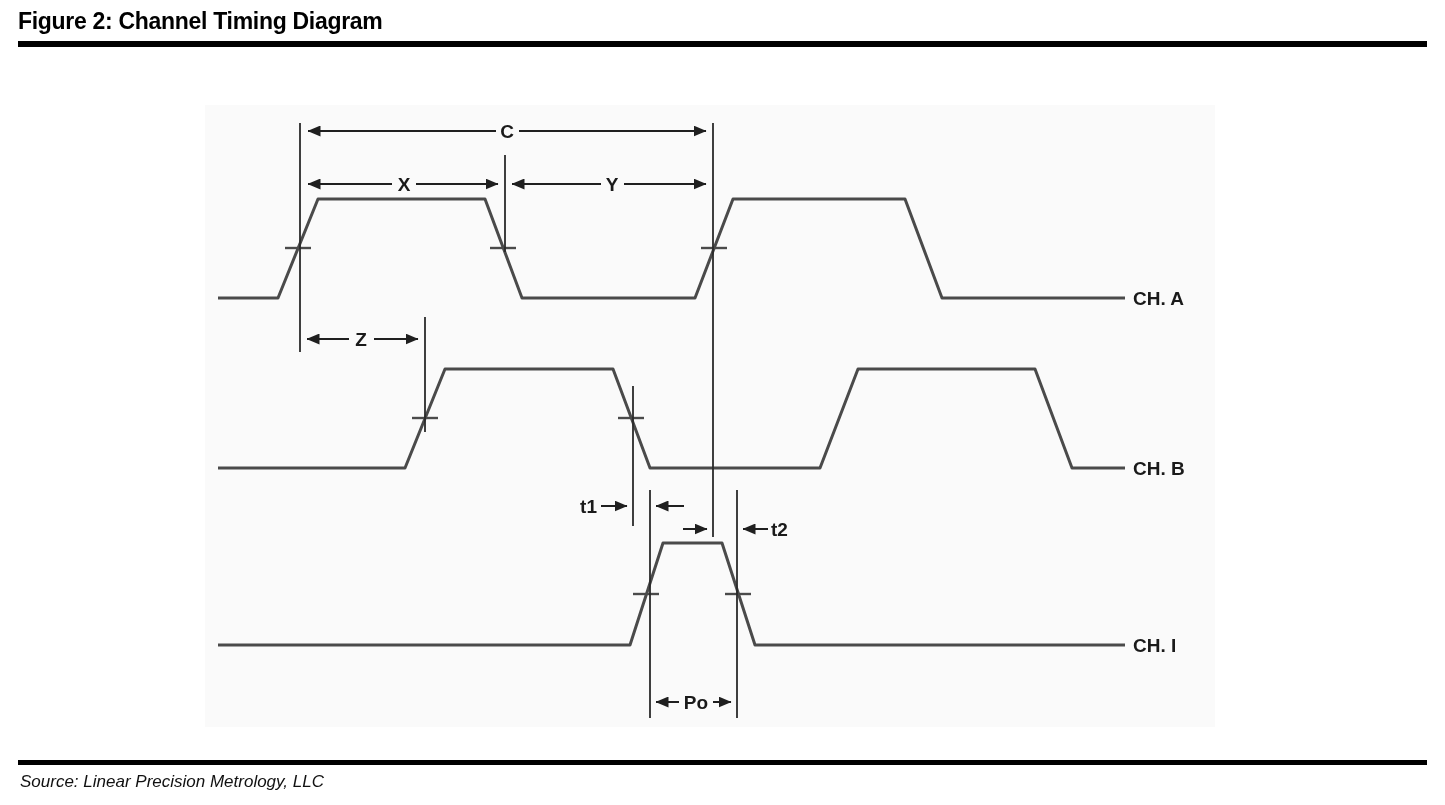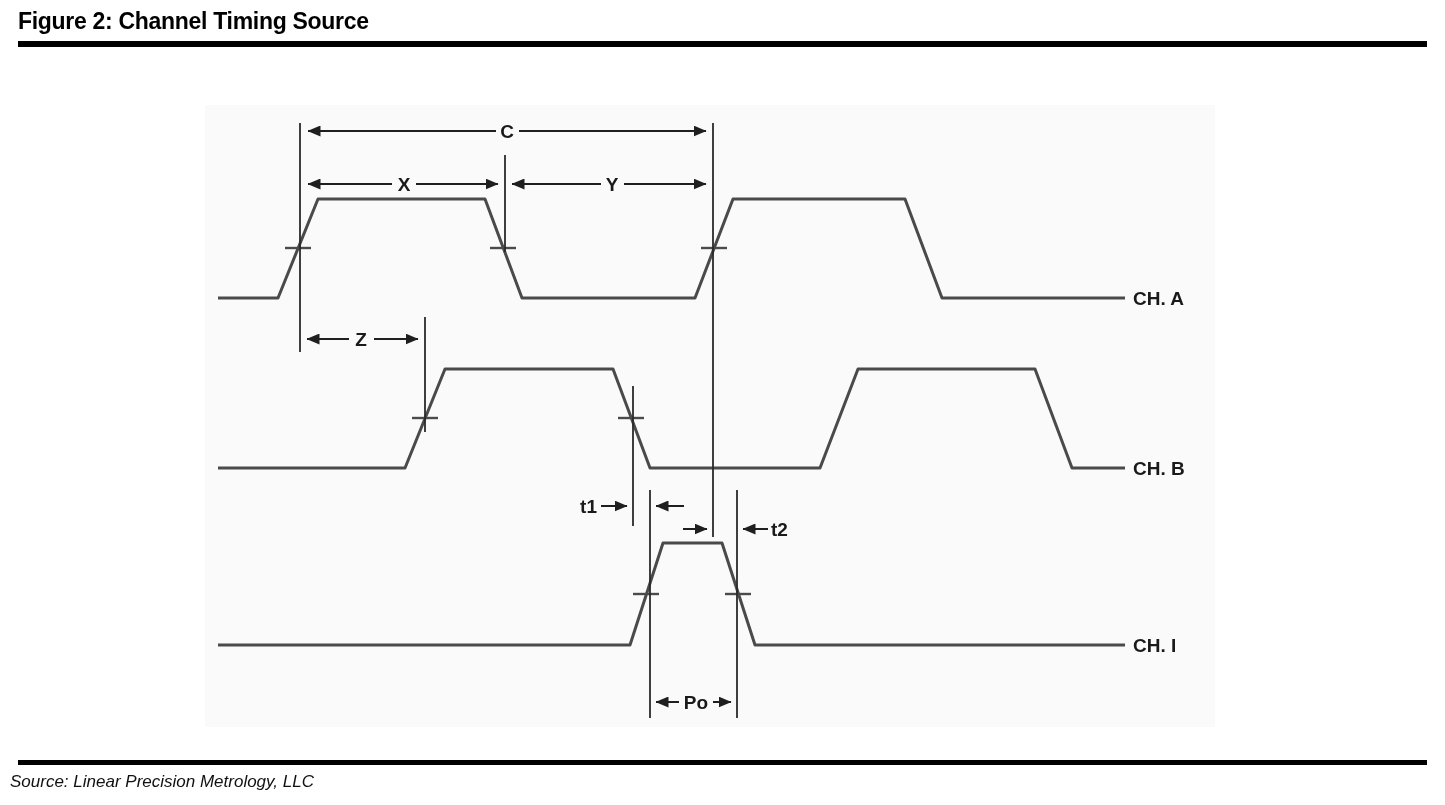--- a/index.html
+++ b/index.html
@@ -28,21 +28,21 @@
   .rule {
     position: absolute;
     left: 18px;
     width: 1409px;
     background: #000000;
   }
   .rule-top { top: 41px; height: 6px; }
   .rule-bottom { top: 760px; height: 5px; }
   .figure-source {
     position: absolute;
-    left: 10px;
+    left: 20px;
     top: 772px;
     font-size: 17px;
     font-style: italic;
     color: #111111;
     white-space: nowrap;
   }
   svg { position: absolute; left: 0; top: 0; }
   .wave {
     fill: none;
     stroke: #4a4a4a;
@@ -73,21 +73,21 @@
     font-size: 19px;
     font-weight: bold;
     fill: #1a1a1a;
   }
 </style>
 </head>
 <body>
 
 <div id="page">
 
-  <div class="figure-title">Figure 2: Channel Timing Source</div>
+  <div class="figure-title">Figure 2: Channel Timing Diagram</div>
   <div class="rule rule-top"></div>
 
   <svg width="1445" height="805" viewBox="0 0 1445 805">
     <defs>
       <marker id="arr" viewBox="0 0 13 11" refX="12.5" refY="5.5" markerUnits="userSpaceOnUse" markerWidth="13" markerHeight="11" orient="auto">
         <path d="M0,0 L13,5.5 L0,11 Z" fill="#1f1f1f"></path>
       </marker>
     </defs>
 
     <rect x="205" y="105" width="1010" height="622" fill="#fafafa"></rect>

